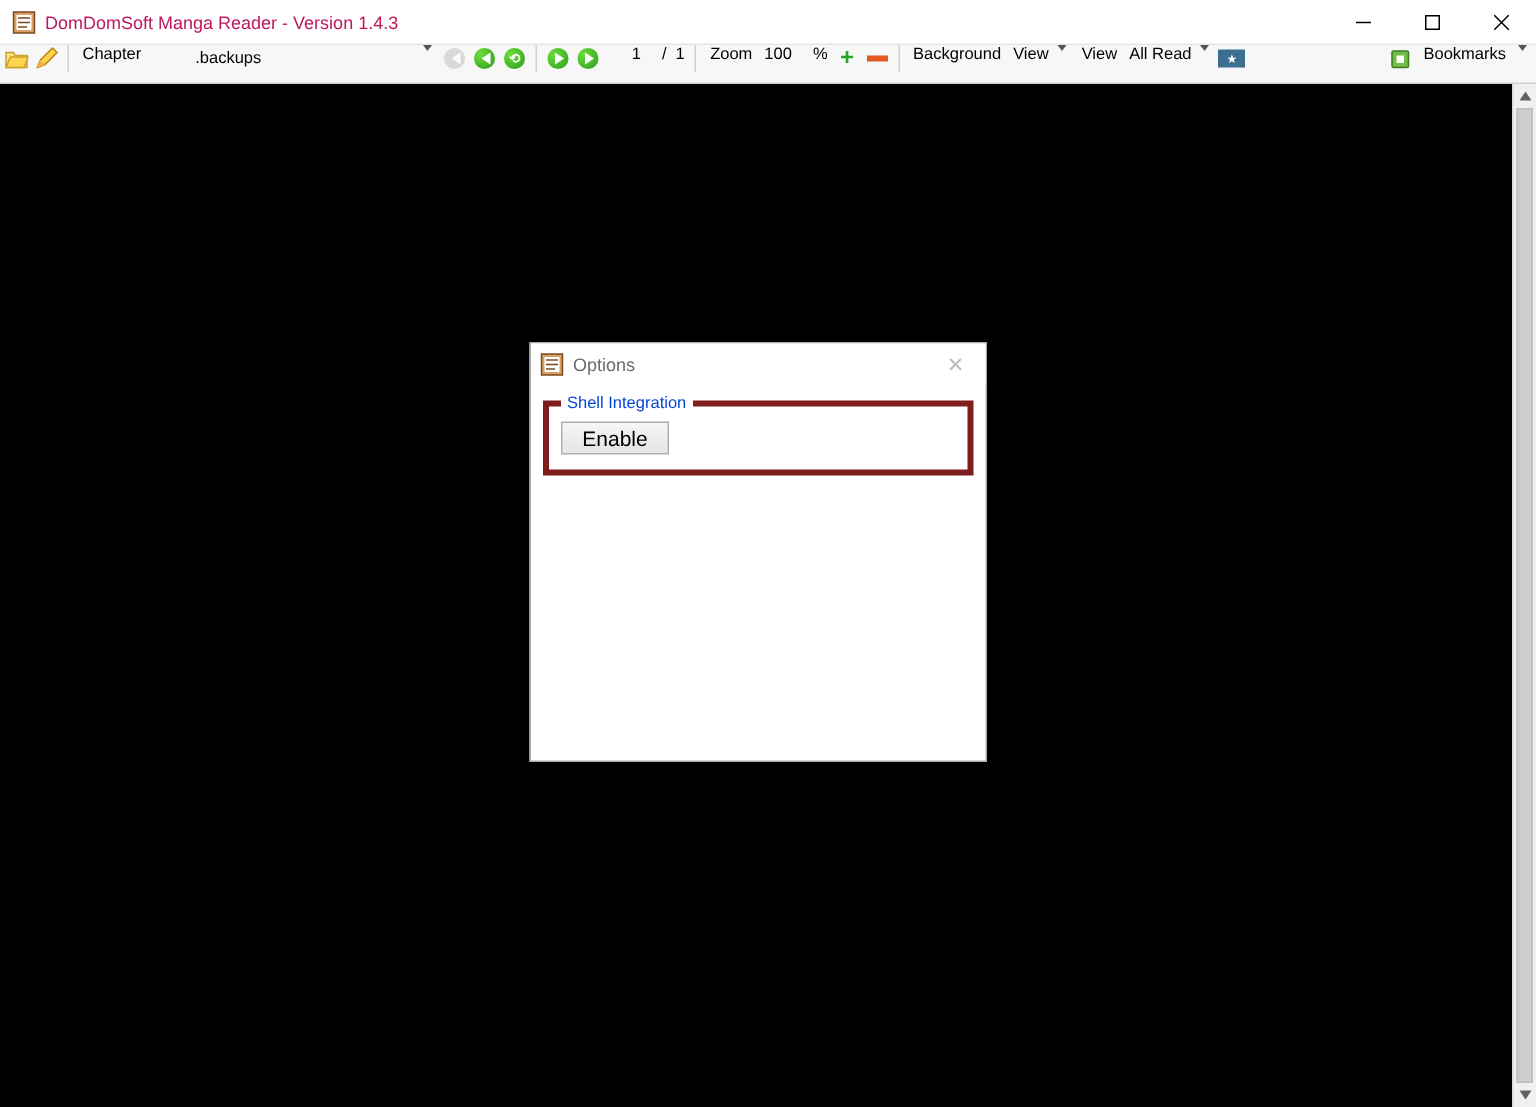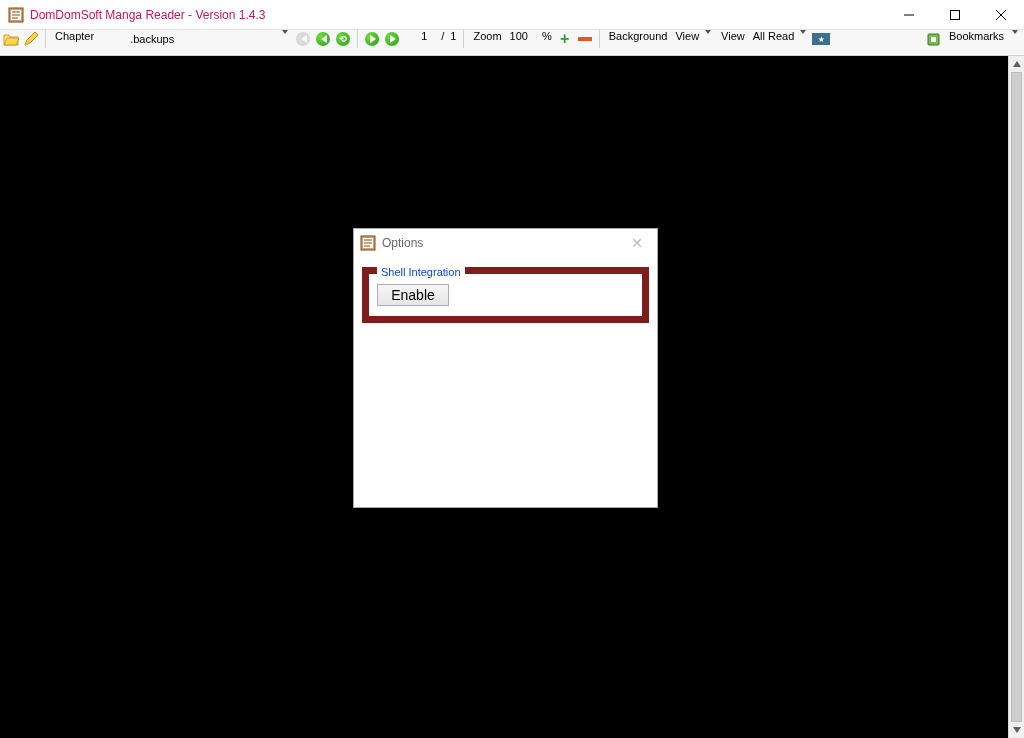--- a/index.html
+++ b/index.html
@@ -86,21 +86,21 @@
   height: 22px; background: linear-gradient(#f4f4f4,#eaeaea); display:flex; align-items:flex-end;
   border-bottom:1px solid #c9c9c9; padding-left:4px;
 }
 .tabstrip .tab {
   height: 20px; padding: 2px 10px 0; background:#fff; border:1px solid #c9c9c9; border-bottom:1px solid #fff;
   font-size:11px; margin-bottom:-1px; cursor:pointer;
 }
 
 .dlg-body { padding: 10px 8px; }
 .groupbox {
-  border: 7px solid #7f1d1d; padding: 10px 8px 10px 8px; position: relative;
+  border: 4px solid #7f1d1d; padding: 10px 8px 10px 8px; position: relative;
   display: flex; gap: 10px; align-items: center;
 }
 .groupbox .legend {
   position:absolute; top:-8px; left:8px; background:#fff; padding:0 4px;
   color: #0645d6; font-size: 11px;
 }
 .groupbox .desc { flex:1; font-size: 11px; color:#000; line-height: 1.25; }
 .groupbox .btn {
   width: 72px; height: 22px; background: linear-gradient(#f6f6f6,#e5e5e5);
   border: 1px solid #adadad; font-size: 14px; cursor:pointer;

